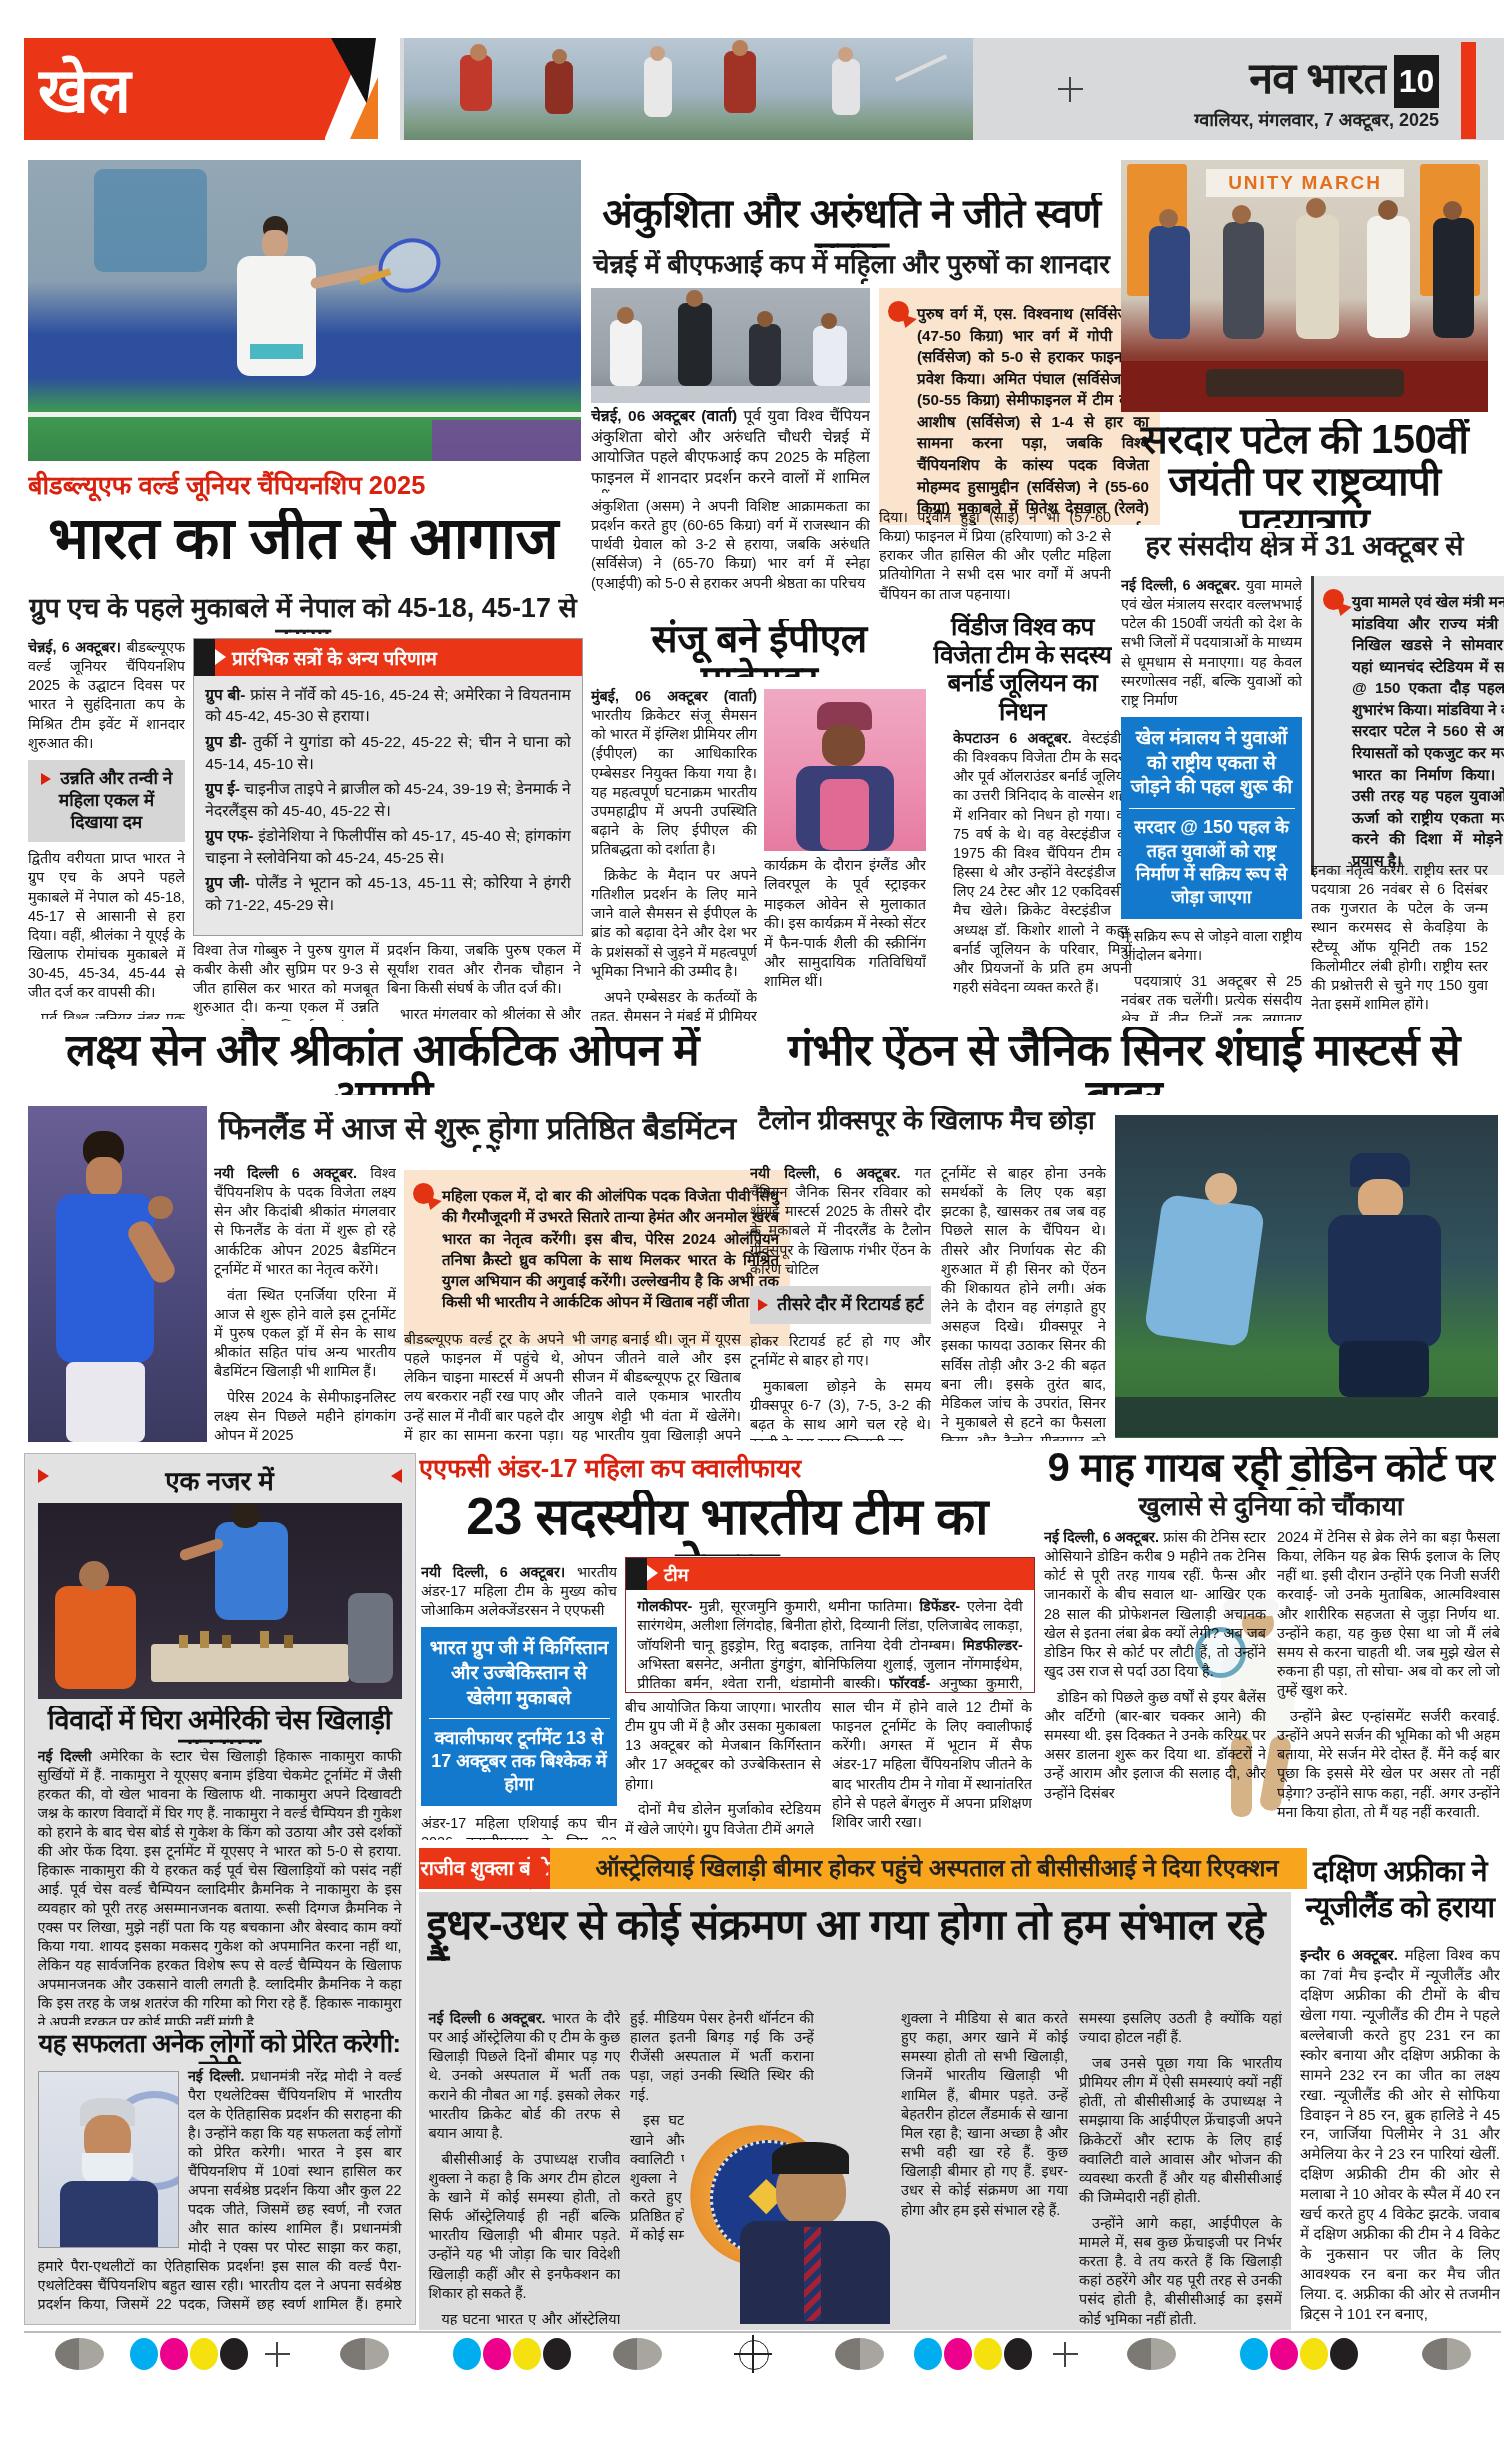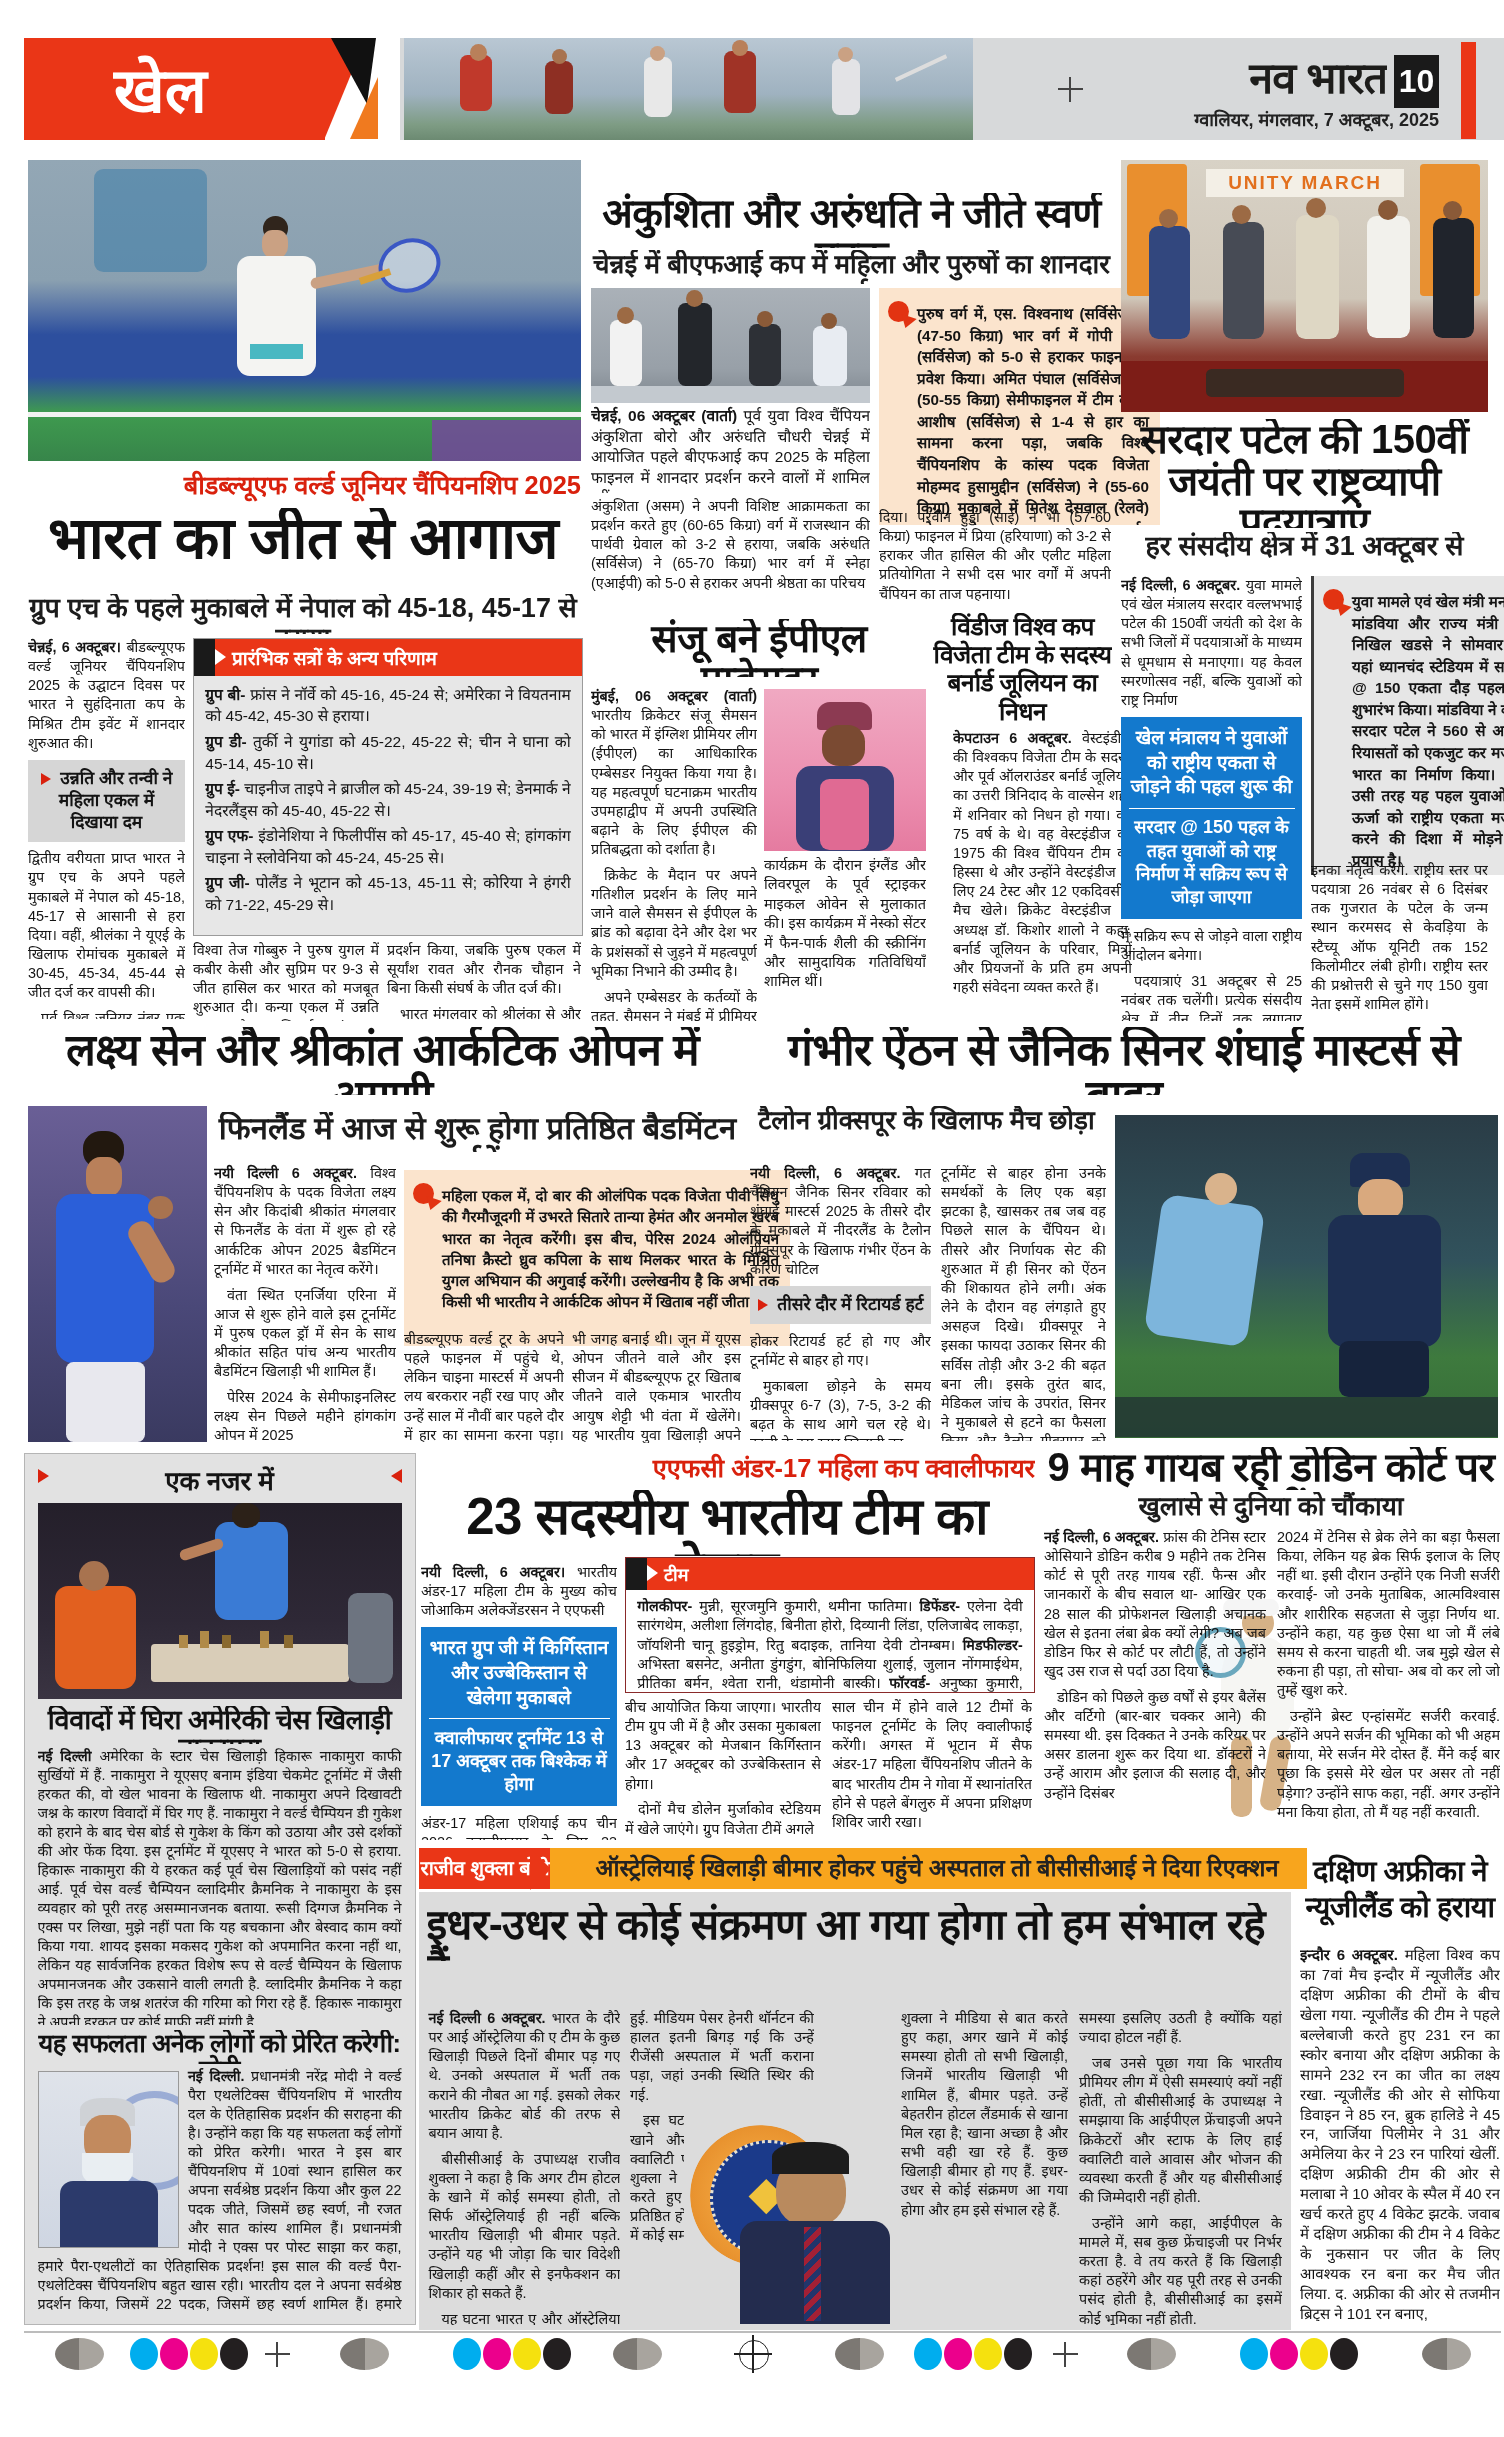--- a/index.html
+++ b/index.html
@@ -2,21 +2,21 @@
 <html style="font-size:15px"><head>
 <meta charset="utf-8">
 <style>
   html,body{margin:0;padding:0;background:#f2f2f2;}
   .page{position:relative;width:1505px;height:2438px;background:#ffffff;
         font-family:"Liberation Sans","DejaVu Sans",sans-serif;color:#141414;}
   .abs{position:absolute;overflow:hidden;}
   
   .hl{font-weight:800;color:#111;letter-spacing:-0.5px;line-height:1.04;text-align:center;}
   .sub{font-weight:700;color:#1c1c1c;text-align:center;line-height:1.1;}
-  .kicker{font-weight:800;color:#d9210d;text-align:right;}
+  .kicker{font-weight:800;color:#d9210d;text-align:left;}
   .colmn{position:absolute;overflow:hidden;text-align:justify;font-size:14.4px;line-height:1.33;}
   .colmn p{margin:0 0 6.6px;}
   .colmn p+p{text-indent:13px;}
   .dl{font-weight:800;}
   
   .graytag{background:#d6d6d6;padding:8.5px 7.5px;font-weight:800;font-size:17.4px;line-height:1.25;text-align:center;margin:3.8px 0 7.5px;}
   .tri{display:inline-block;width:0;height:0;border:6.6px solid transparent;border-left:10.3px solid #d9210d;vertical-align:middle;margin-right:3.8px;}
   .tri-l{display:inline-block;width:0;height:0;border:7.5px solid transparent;border-right:11.3px solid #d9210d;vertical-align:middle;}
   .tri-r{display:inline-block;width:0;height:0;border:7.5px solid transparent;border-left:11.3px solid #d9210d;vertical-align:middle;}
   .resbox{position:absolute;background:#e7e7e7;border:0.9px solid #9b9b9b;overflow:hidden;}
@@ -54,21 +54,21 @@
 <body>
 
 <div class="page">
 
   <div class="abs" style="left:0;top:0;width:1505px;height:150px;">
     <div class="abs" style="left:400px;top:38px;width:1105px;height:102px;background:#d7d9da;"></div>
     <div class="abs" style="left:23.5px;top:38px;width:301px;height:102px;background:#ea3617;"></div>
     <div class="abs" style="left:324px;top:38px;width:0;height:0;border-top:102px solid #ea3617;border-right:42px solid transparent;"></div>
     <div class="abs" style="left:331px;top:38px;width:0;height:0;border-top:66px solid #111;border-left:36px solid transparent;border-right:9.4px solid transparent;"></div>
     <div class="abs" style="left:350px;top:77px;width:0;height:0;border-bottom:62px solid #f07a1f;border-left:28px solid transparent;"></div>
-    <div class="abs" style="left:38px;top:49px;width:245px;height:85px;color:#fff;font-size:62px;font-weight:900;text-align:center;line-height:83px;">खेल</div>
+    <div class="abs" style="left:38px;top:49px;width:245px;height:85px;color:#fff;font-size:62px;font-weight:900;line-height:83px;">खेल</div>
 
     <div class="photo" style="left:404px;top:38px;width:569px;height:102px;background:linear-gradient(180deg,#b9c7d3 0%,#9fb2c0 55%,#7e9c84 85%,#6c8a72 100%);">
       <div class="pfig" style="left:56px;top:17px;width:32px;height:56px;background:#c0392b;border-radius:7.5px;"></div>
       <div class="pfig" style="left:66px;top:5.6px;width:17px;height:17px;background:#b9805a;border-radius:50%;"></div>
       <div class="pfig" style="left:141px;top:22.6px;width:28px;height:53px;background:#8e2f23;border-radius:7.5px;"></div>
       <div class="pfig" style="left:148px;top:11.3px;width:15px;height:15px;background:#a8734f;border-radius:50%;"></div>
       <div class="pfig" style="left:240px;top:19px;width:28px;height:60px;background:#e8e8e8;border-radius:7.5px;"></div>
       <div class="pfig" style="left:246px;top:7.5px;width:15px;height:15px;background:#caa183;border-radius:50%;"></div>
       <div class="pfig" style="left:320px;top:13px;width:32px;height:62px;background:#a03326;border-radius:7.5px;"></div>
       <div class="pfig" style="left:328px;top:1.9px;width:16px;height:16px;background:#b9805a;border-radius:50%;"></div>

